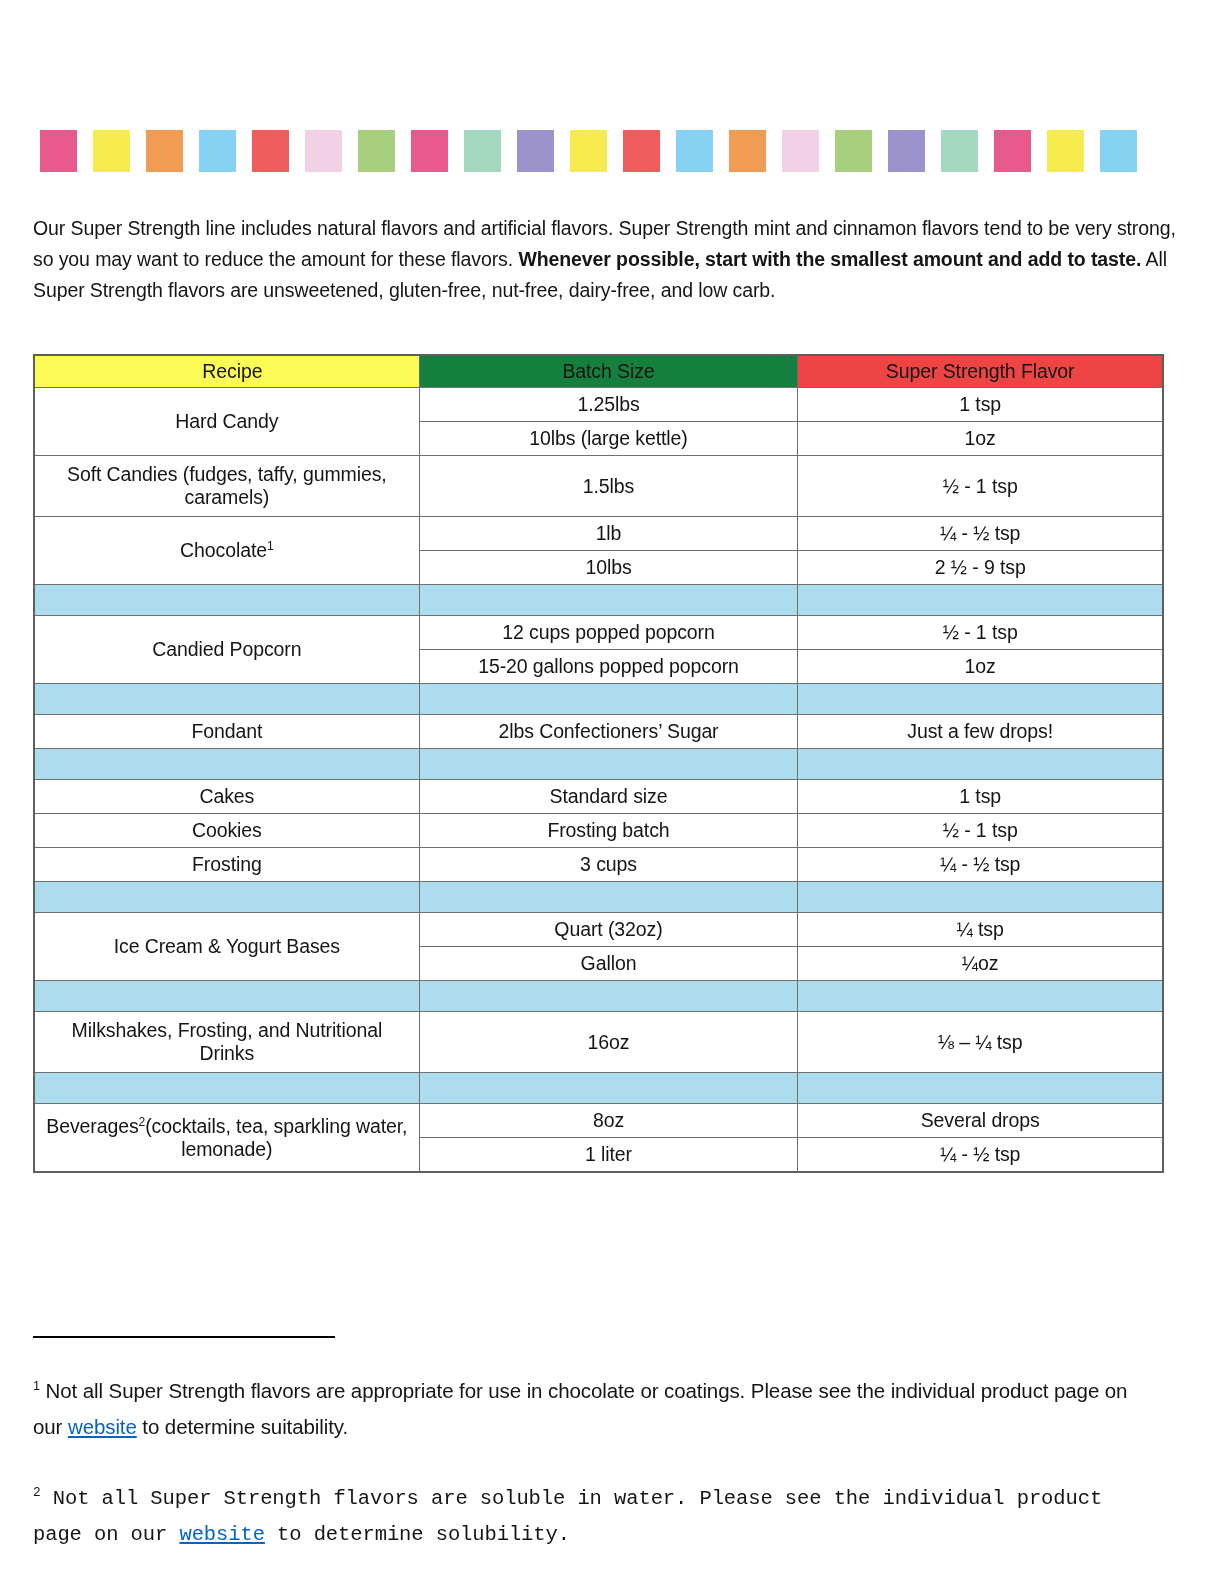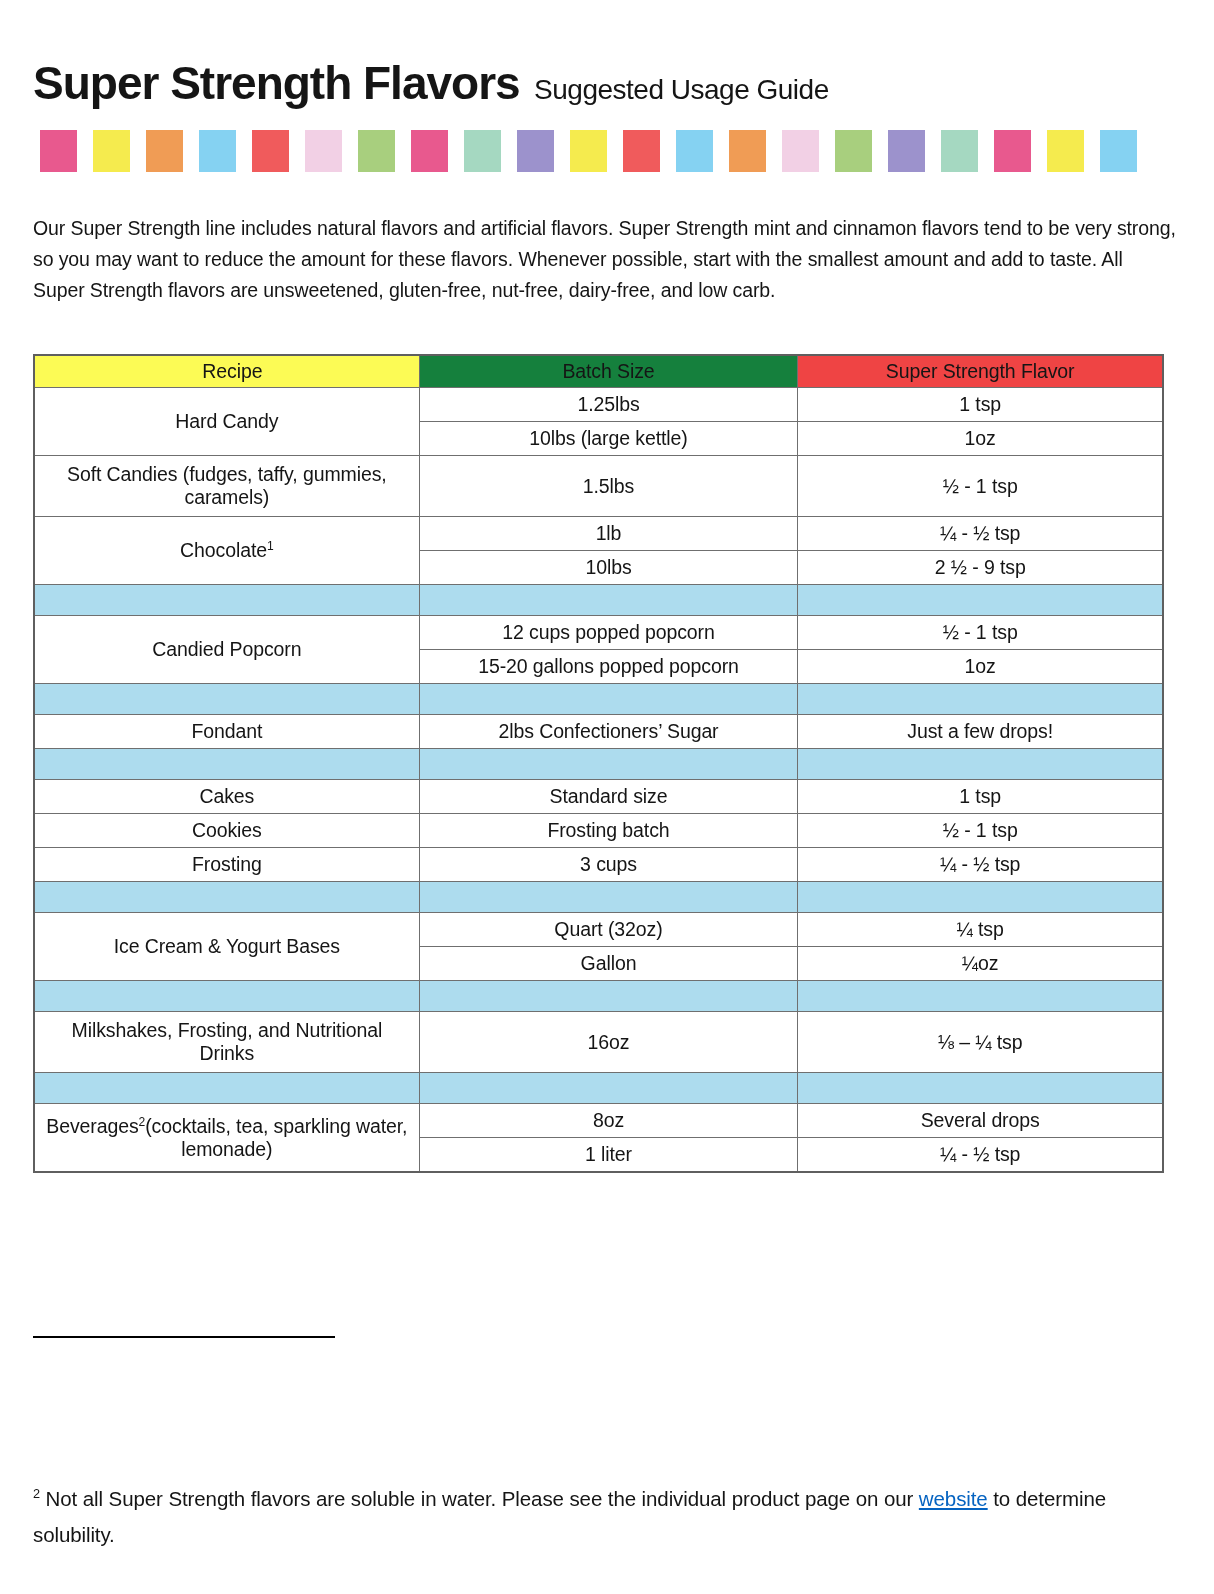--- a/index.html
+++ b/index.html
@@ -44,21 +44,21 @@
   
   .intro {
     position: absolute;
     left: 33px;
     top: 193px;
     width: 1146px;
     font-size: 19.5px;
     line-height: 31px;
     letter-spacing: -0.1px;
   }
-  .intro b { font-weight: 400; }
+  .intro b { font-weight: 700; }
   
   .table-wrap {
     position: absolute;
     left: 33px;
     top: 354px;
     width: 1131px;
   }
   table.usage {
     width: 100%;
     border-collapse: collapse;
@@ -96,36 +96,32 @@
   }
   .footnote {
     position: absolute;
     left: 33px;
     width: 1105px;
     font-size: 20.5px;
     line-height: 36px;
     letter-spacing: -0.1px;
   }
   .fn-1 { top: 1352px; }
-  .fn-2 { top: 1460px; }
+  .fn-2 { top: 1460px; font-family: Liberation Mono, monospace; }
   a.weblink {
     color: #0563c1;
     text-decoration: underline;
     cursor: pointer;
   }
 </style>
 </head>
 <body>
 
 <div class="page">
 
-  <div class="title-row">
-    <span class="doc-title">Super Strength Flavors</span>
-    <span class="doc-subtitle">Suggested Usage Guide</span>
-  </div>
 
   <div class="stripe">
       <div class="sq" style="background: rgb(232, 89, 142);"></div>
       <div class="sq" style="background: rgb(245, 235, 78);"></div>
       <div class="sq" style="background: rgb(240, 156, 85);"></div>
       <div class="sq" style="background: rgb(133, 210, 242);"></div>
       <div class="sq" style="background: rgb(240, 91, 92);"></div>
       <div class="sq" style="background: rgb(242, 208, 229);"></div>
       <div class="sq" style="background: rgb(168, 207, 126);"></div>
       <div class="sq" style="background: rgb(232, 89, 142);"></div>
@@ -260,16 +256,17 @@
           <tr>
             <td class="sub">1 liter</td>
             <td class="sub">¼ - ½ tsp</td>
           </tr>
         </tbody>
     </table>
   </div>
 
   <div class="fn-rule"></div>
 
+  <p class="footnote fn-1"><sup>1</sup> <span>Not all Super Strength flavors are appropriate for use in chocolate or coatings. Please see the individual product page on our </span><a class="weblink">website</a><span> to determine suitability.</span></p>
 
   <p class="footnote fn-2"><sup>2</sup> <span>Not all Super Strength flavors are soluble in water. Please see the individual product page on our </span><a class="weblink">website</a><span> to determine solubility.</span></p>
 
 </div>
 
 </body></html>

